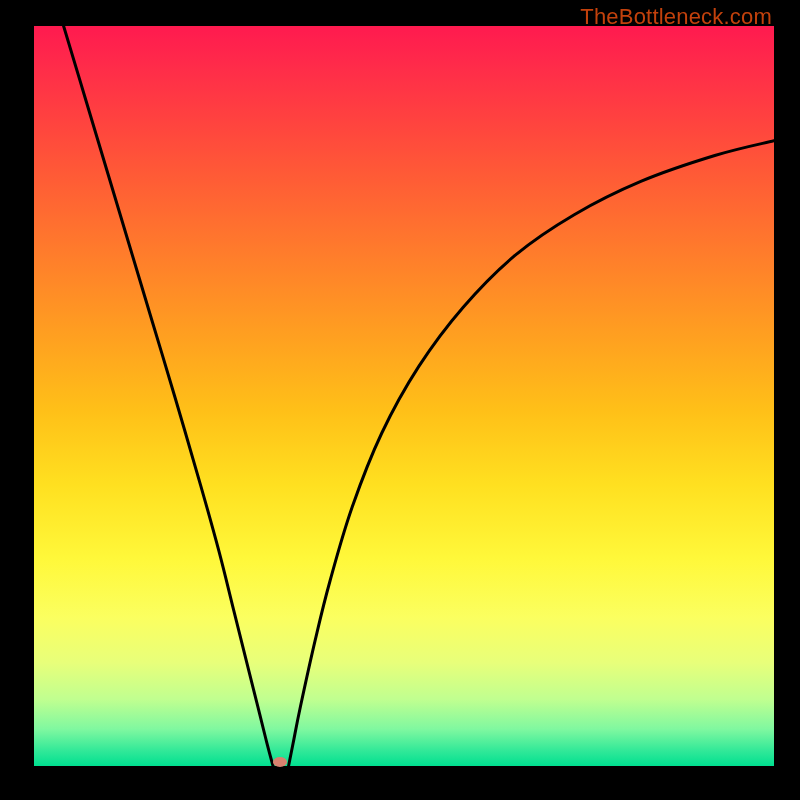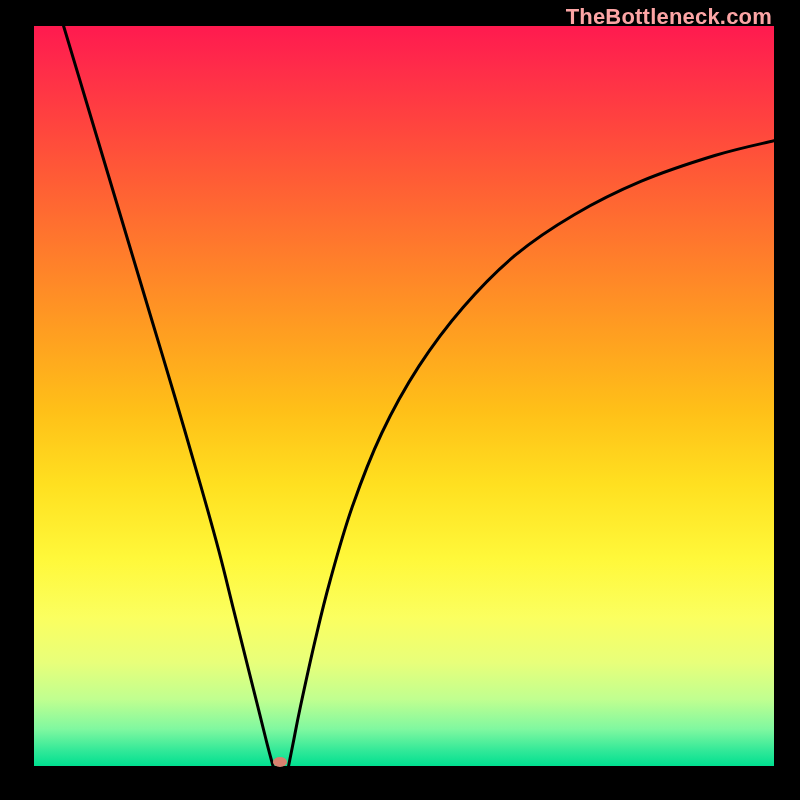--- a/index.html
+++ b/index.html
@@ -33,22 +33,22 @@
       #30e898 98%,
       #00e090 100%
     );
   }
   .watermark {
     position: absolute;
     top: 4px;
     right: 28px;
     font-family: Arial, Helvetica, sans-serif;
     font-size: 22px;
-    font-weight: 700;
-    color: #fca5a5;
+    font-weight: 400;
+    color: #c2410c;
     letter-spacing: 0.2px;
   }
   .curve-svg {
     position: absolute;
     left: 34px;
     top: 26px;
     width: 740px;
     height: 740px;
     pointer-events: none;
   }

